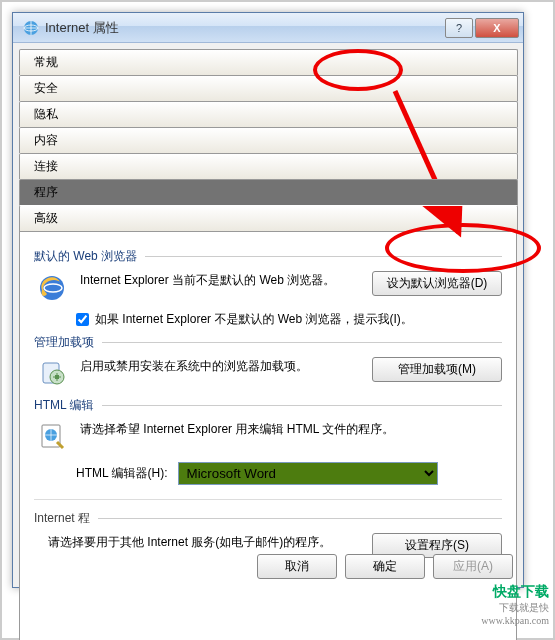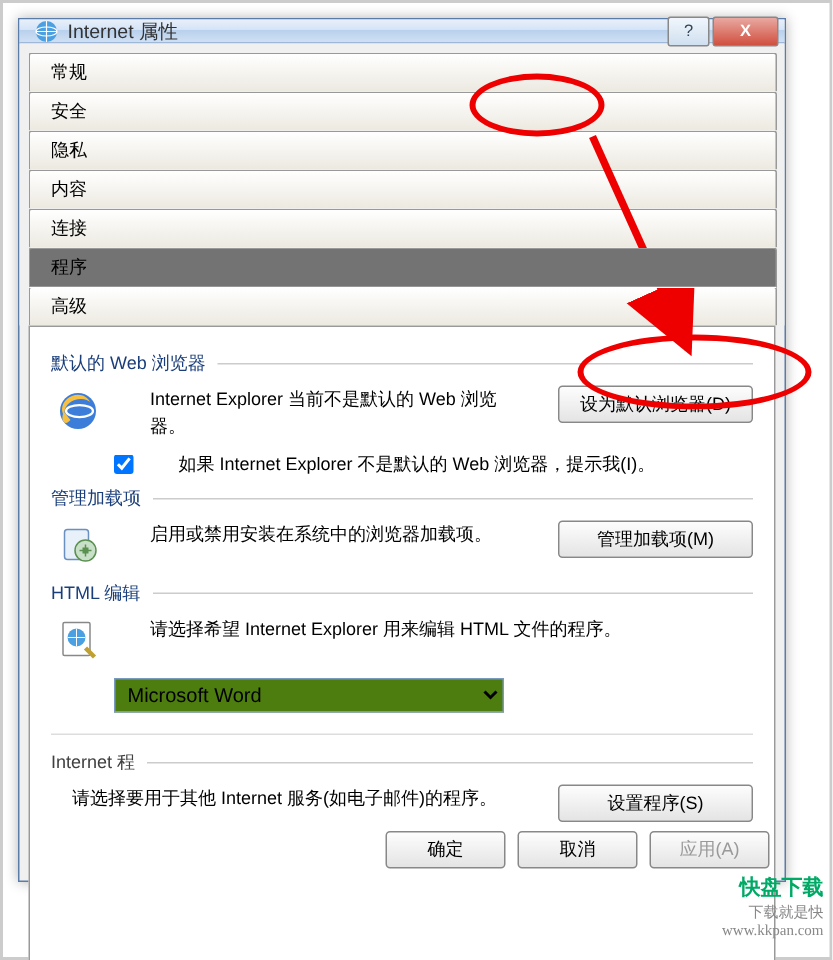--- a/index.html
+++ b/index.html
@@ -1,37 +1,37 @@
 <!DOCTYPE html>
 <html><head>
 <meta charset="utf-8">
 <style>
 * { box-sizing: border-box; margin: 0; padding: 0; }
 body { font-family: "Microsoft YaHei", SimSun, sans-serif; font-size: 12px; background: #fff; width: 555px; height: 640px; position: relative; overflow: hidden; }
 .outer-border { width: 555px; height: 640px; border: 2px solid #ccc; position: relative; }
 .window { position: absolute; top: 10px; left: 10px; width: 512px; height: 576px; border: 1px solid #5a7ca8; background: #f0f0f0; box-shadow: 0 0 8px rgba(0,0,0,0.3); }
-.titlebar { height: 16px; background: linear-gradient(to bottom, #e8f0fa 0%, #d4e4f7 45%, #b8d0ec 46%, #cfe0f4 100%); display: flex; align-items: center; padding: 0 4px; border-bottom: 1px solid #a0b8d8; }
+.titlebar { height: 30px; background: linear-gradient(to bottom, #e8f0fa 0%, #d4e4f7 45%, #b8d0ec 46%, #cfe0f4 100%); display: flex; align-items: center; padding: 0 4px; border-bottom: 1px solid #a0b8d8; }
 .titlebar-icon { width: 16px; height: 16px; margin: 0 6px; }
 .titlebar-text { flex: 1; color: #333; font-size: 13px; }
 .titlebar-btns { display: flex; }
 .titlebar-btn { width: 28px; height: 20px; margin-left: 2px; border: 1px solid #888; border-radius: 2px; display: flex; align-items: center; justify-content: center; font-size: 11px; cursor: pointer; }
 .btn-help { background: linear-gradient(#f0f6fc,#d0e0f0); color: #345; }
 .btn-close { width: 44px; background: linear-gradient(#e9a8a0,#d05040); color: #fff; font-weight: bold; }
 .tabs { display: flex; padding: 6px 6px 0 6px; background: #f0f0f0; flex-direction: column; }
 .tab { padding: 4px 14px; border: 1px solid #999; border-bottom: none; background: linear-gradient(#fff,#ece9e0); margin-right: -1px; font-size: 12px; cursor: pointer; border-radius: 2px 2px 0 0; }
 .tab.active { background: #737373; position: relative; z-index: 2; border-bottom: 1px solid #fff; margin-bottom: -1px; }
 .tab-content { margin: 0 6px 6px 6px; background: #fff; border: 1px solid #999; padding: 10px 14px 10px 14px; height: 460px; position: relative; }
 .section-label { color: #1a3e7a; font-size: 12px; margin: 6px 0 4px 0; display: flex; align-items: center; }
 .section-label::after { content: ""; flex: 1; height: 1px; background: #ccc; margin-left: 8px; }
-.section-body { display: flex; align-items: flex-start; margin-top: 6px; margin-bottom: 8px; gap: 20px; }
+.section-body { display: flex; align-items: flex-start; margin-top: 6px; margin-bottom: 8px; }
 .section-icon { width: 36px; display: flex; justify-content: center; padding-top: 2px; }
 .section-text { flex: 1; padding: 0 10px; line-height: 1.5; }
 .section-action { width: 140px; text-align: right; }
 .btn { padding: 3px 8px; border: 1px solid #888; background: linear-gradient(#fdfdfd,#e4e4e4); border-radius: 3px; font-size: 12px; cursor: pointer; min-width: 130px; }
-.checkbox-row { display: flex; align-items: flex-start; margin: 8px 0 6px 42px; gap: 24px; }
+.checkbox-row { display: flex; align-items: flex-start; margin: 8px 0 6px 42px; }
 .checkbox-row input { margin-right: 6px; margin-top: 2px; }
 .checkbox-row label { line-height: 1.4; flex:1; }
 .editor-row { margin: 10px 0 0 42px; display: flex; align-items: center; }
 .editor-row span { margin-right: 10px; }
 .editor-select { flex: 1; border: 1px solid #7a9ac0; padding: 2px 4px; background: #4d7c0f; max-width: 260px; }
 .internet-section .section-text2 { margin: 6px 0 0 14px; line-height: 1.5; display: flex; }
 .internet-section .text-left { flex: 1; padding-right: 10px; }
 .footer { position: absolute; bottom: 8px; right: 10px; display: flex; gap: 8px; }
 .footer .btn { min-width: 80px; }
 .footer .btn.disabled { color: #999; }
@@ -122,20 +122,21 @@
         <svg width="30" height="30" viewBox="0 0 30 30">
               <rect x="5" y="3" width="18" height="22" rx="1" fill="#fff" stroke="#888"></rect>
               <circle cx="14" cy="13" r="6" fill="#4aa0e0"></circle>
               <path d="M14 7v12M8 13h12" stroke="#fff" stroke-width="0.7"></path>
               <path d="M20 20l6 6" stroke="#c0a030" stroke-width="3"></path>
             </svg>
       </div>
       <div class="section-text">请选择希望 Internet Explorer 用来编辑 HTML 文件的程序。</div>
     </div>
     <div class="editor-row">
+      <span>HTML 编辑器(H):</span>
       <select class="editor-select">
         <option>Microsoft Word</option>
       </select>
     </div>
 
     <div class="hr"></div>
 
     <div class="internet-section">
       <div class="section-label" style="color:#404040">
             <span>Internet 程</span>
@@ -144,22 +145,22 @@
         <div class="text-left">请选择要用于其他 Internet 服务(如电子邮件)的程序。</div>
         <div class="section-action">
           <button class="btn">设置程序(S)</button>
         </div>
       </div>
     </div>
 
   </div>
 
   <div class="footer">
+    <button class="btn">取消</button>
     <button class="btn">确定</button>
-    <button class="btn">取消</button>
     <button class="btn disabled">应用(A)</button>
   </div>
 
   <div class="red-ellipse ellipse1"></div>
   <div class="red-ellipse ellipse2"></div>
   <svg class="red-arrow" width="120" height="170">
     <defs>
           <marker id="ah" markerWidth="12" markerHeight="12" refX="9" refY="5" orient="auto">
             <path d="M0,0 L10,5 L0,10 z" fill="#e00"></path>
           </marker>

